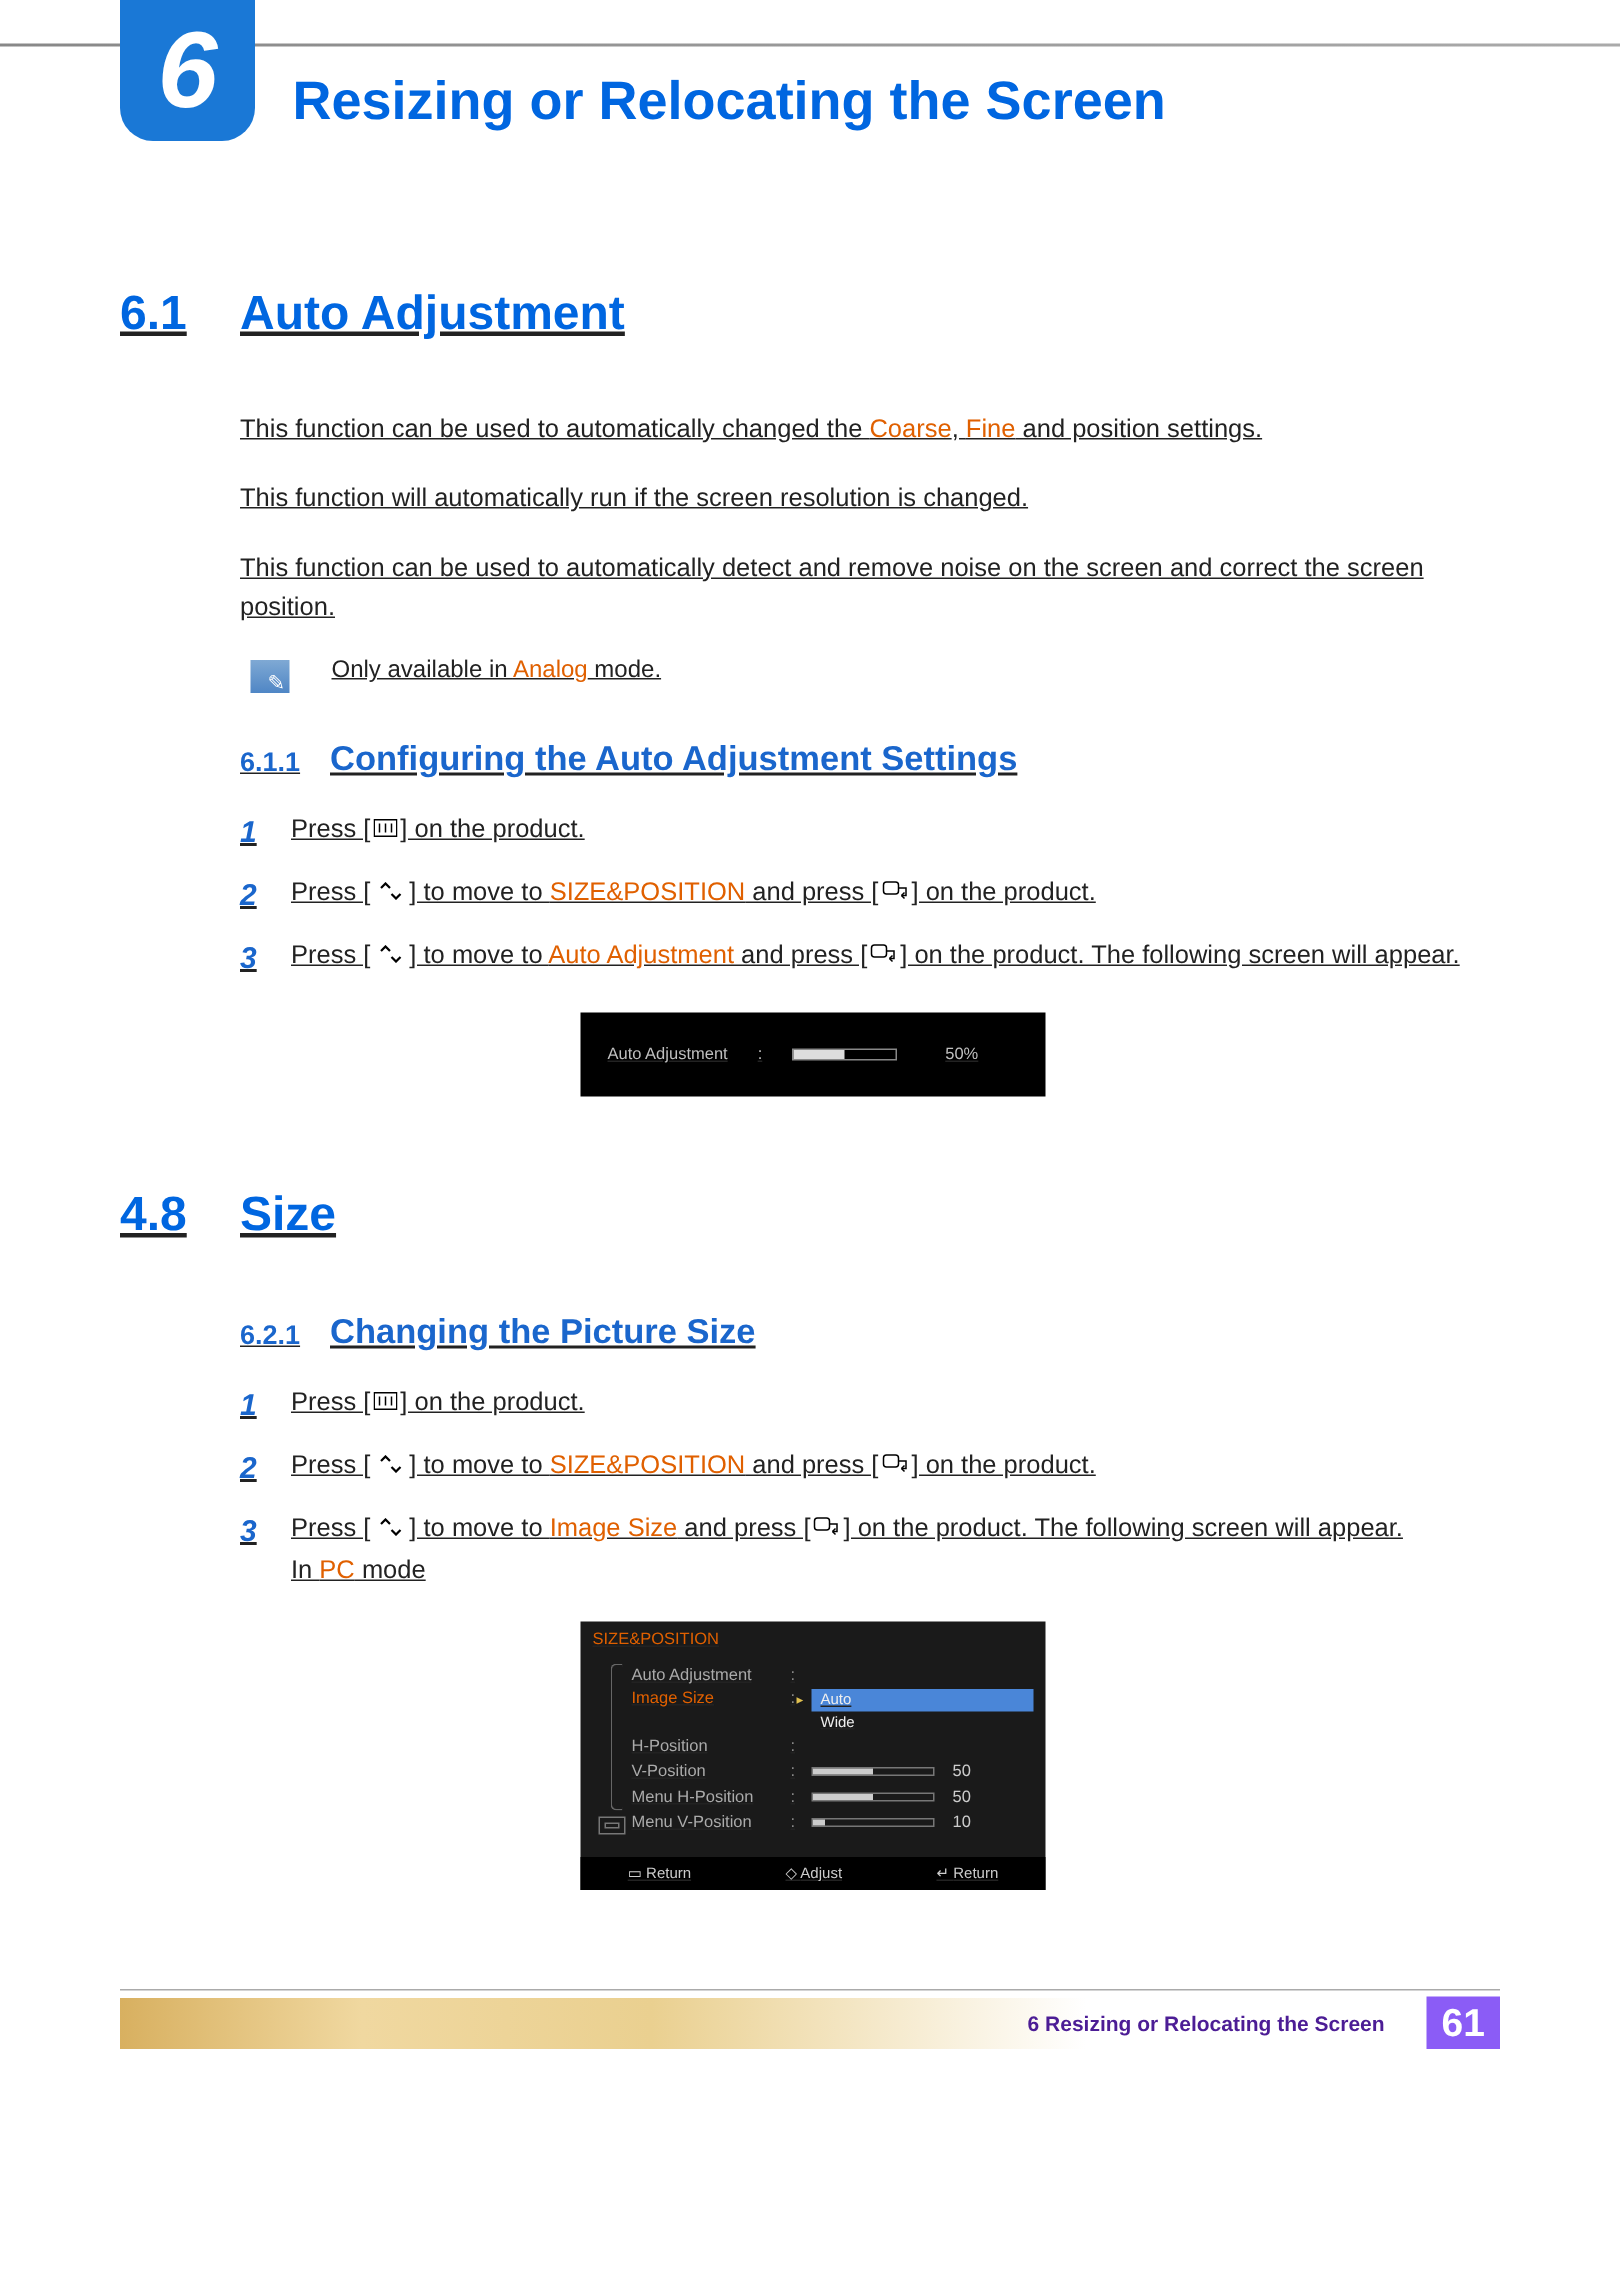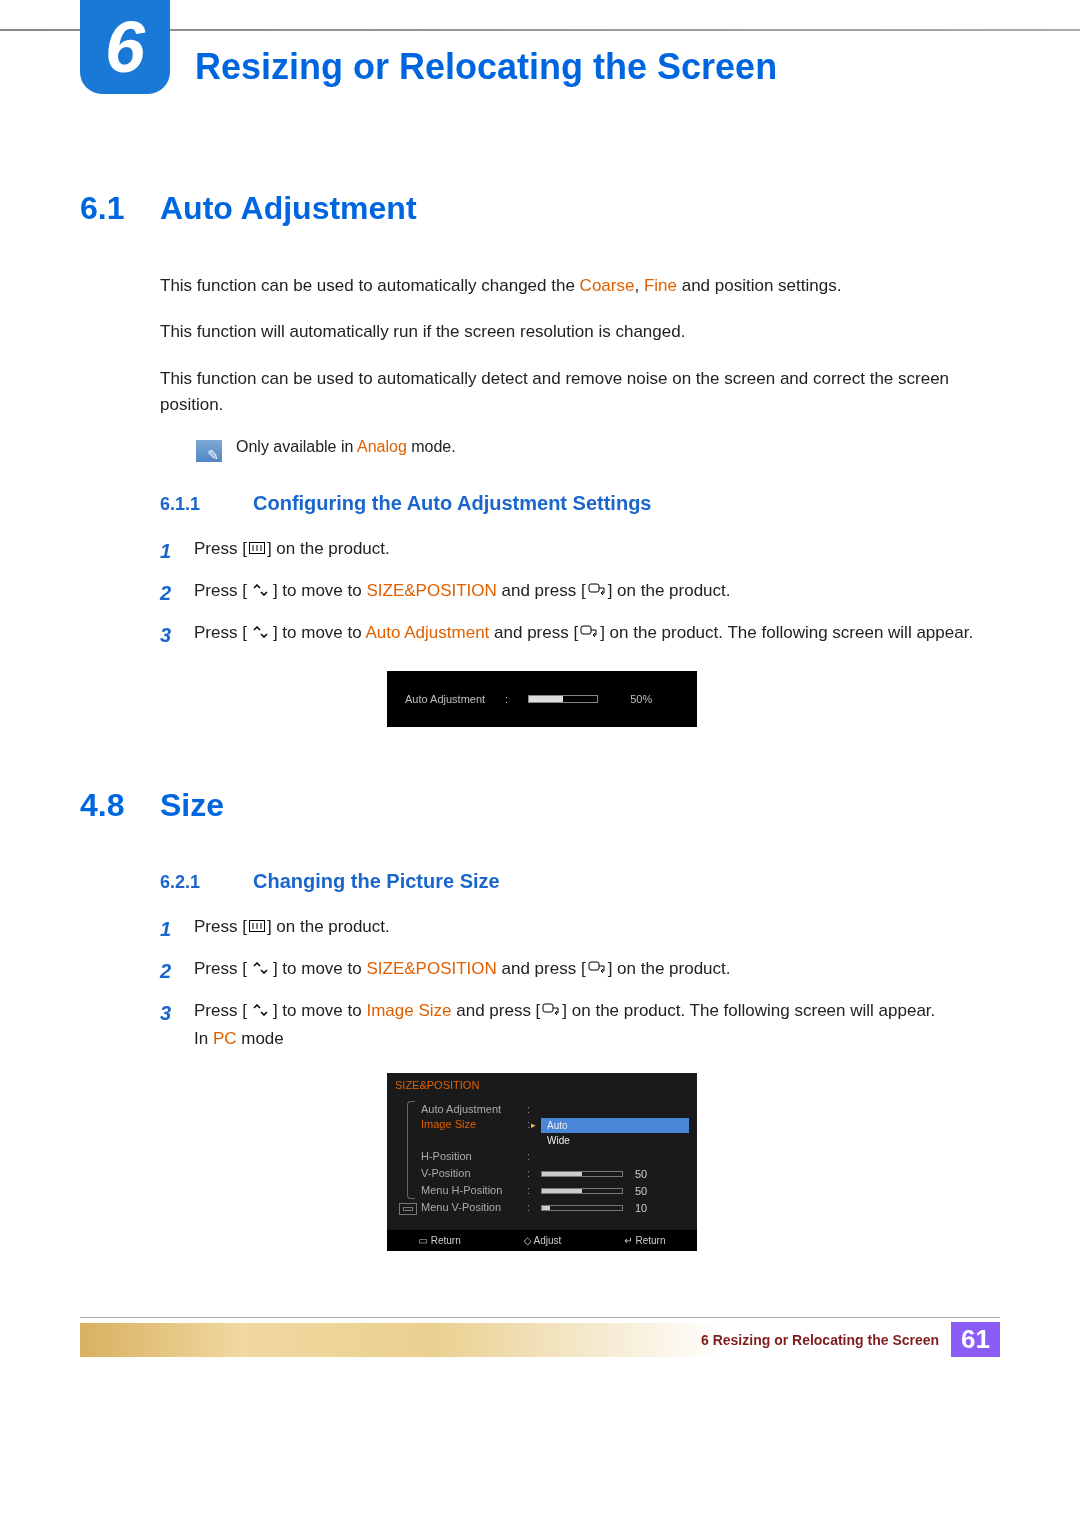--- a/index.html
+++ b/index.html
@@ -44,20 +44,21 @@
     left: 195px;
     top: 46px;
     font-size: 36px;
     color: #0066e0;
     font-weight: bold;
   }
   .content {
     padding-top: 190px;
     padding-left: 80px;
     padding-right: 76px;
+    text-decoration: underline;
   }
   .sec-heading {
     display: flex;
     align-items: baseline;
     margin-bottom: 46px;
   }
   .sec-num {
     font-size: 32px;
     color: #0066e0;
     font-weight: bold;
@@ -70,24 +71,24 @@
   }
   .para-block {
     margin-left: 80px;
     margin-bottom: 20px;
     line-height: 1.55;
     font-size: 17px;
     color: #222;
   }
   .hl { color: #e06000; }
   .note-row {
-    margin-left: 116px;
+    margin-left: 87px;
     display: flex;
     align-items: flex-start;
-    gap: 14px;
+    gap: 28px;
     margin-bottom: 30px;
     font-size: 16px;
   }
   .note-icon {
     width: 26px;
     height: 22px;
     background: linear-gradient(#7fa9d4,#4f86c5);
     position: relative;
     flex-shrink: 0;
     margin-top: 2px;
@@ -109,22 +110,21 @@
   }
   .subsec-num {
     color: #1a66cc;
     font-weight: bold;
     font-size: 18px;
     width: 60px;
   }
   .subsec-title {
     color: #1a66cc;
     font-weight: bold;
-    font-size: 20px;
-    margin-left: 33px;
+    font-size: 23px;
   }
   ol.steps {
     list-style: none;
     margin-left: 80px;
     margin-bottom: 20px;
   }
   ol.steps > li {
     display: flex;
     align-items: flex-start;
     margin-bottom: 10px;
@@ -315,23 +315,23 @@
   }
   .page-footer .strip {
     position: absolute;
     left: 0; top: 0; bottom: 0;
     width: 70%;
     background: linear-gradient(to right, #d8b060 0%, #f0d8a0 25%, #ead090 55%, rgba(234,208,144,0) 100%);
     z-index: -1;
   }
   .page-footer .ftxt {
     font-size: 14px;
-    color: #7f1d1d;
-    font-weight: bold;
-    margin-right: 0;
+    color: #4c1d95;
+    font-weight: bold;
+    margin-right: 16px;
   }
   .page-footer .pagenum {
     background: #8b5cf6;
     color: #fff;
     font-size: 26px;
     font-weight: bold;
     padding: 2px 10px;
   }
 </style>
 </head>

